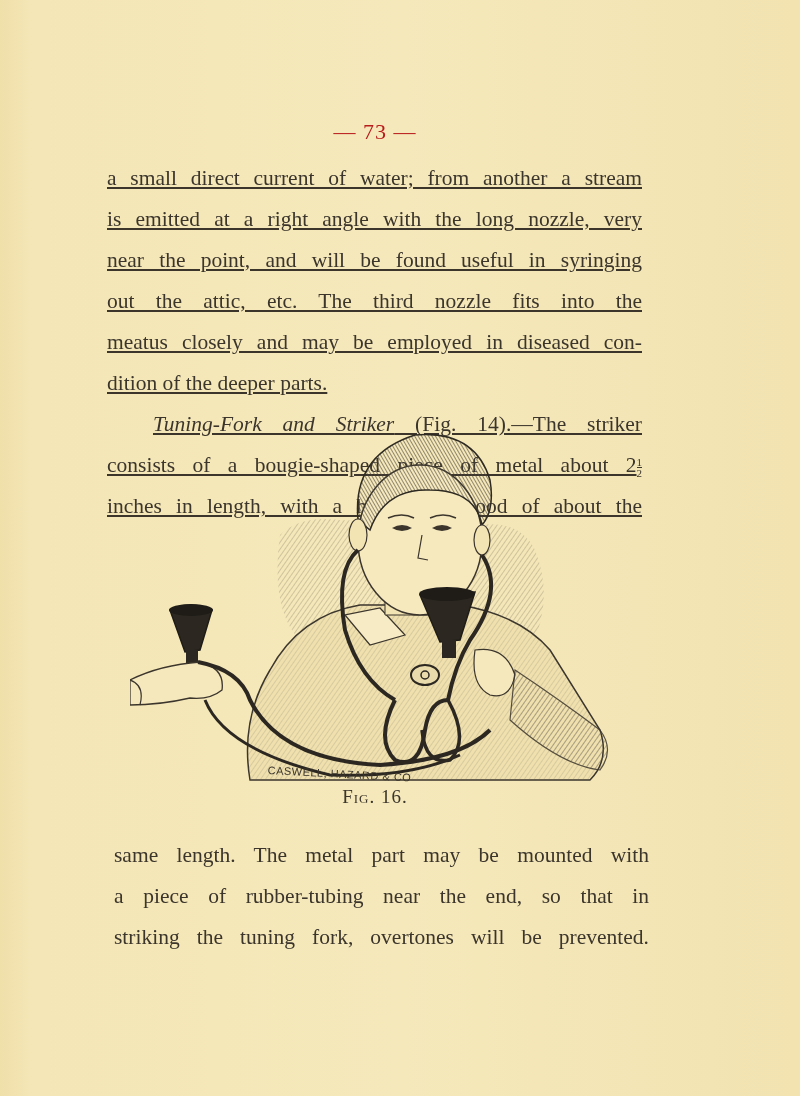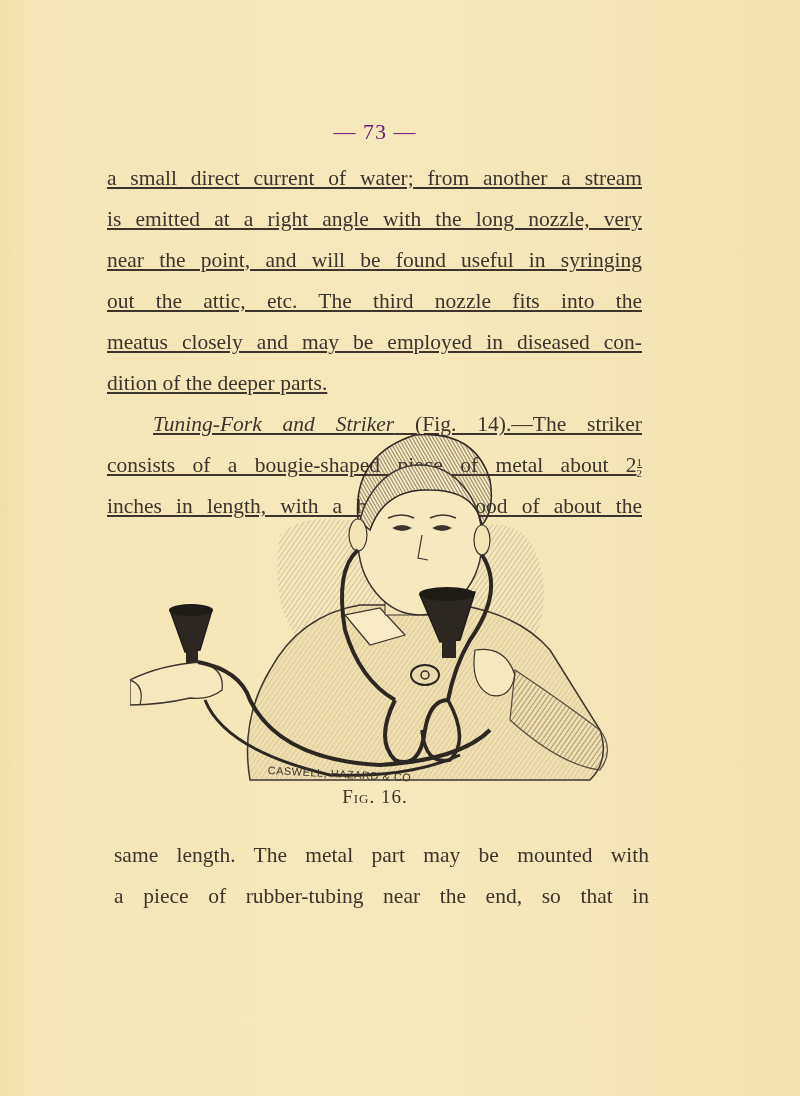--- a/index.html
+++ b/index.html
@@ -17,21 +17,21 @@
       color: #3b352c;
     }
     .page-number {
       position: absolute;
       top: 119px;
       left: 0;
       width: 750px;
       text-align: center;
       font-size: 22px;
       letter-spacing: 1px;
-      color: #701a75;
+      color: #b91c1c;
     }
     .text-block {
       position: absolute;
       left: 107px;
       width: 535px;
       font-size: 21.5px;
       line-height: 41px;
       text-align: justify;
       text-align-last: justify;
     }
@@ -166,13 +166,14 @@
   </svg>
 </div>
 
 <div class="engraver">CASWELL, HAZARD &amp; CO</div>
 
 <div class="caption">Fig. 16.</div>
 
 <div class="text-block bottom">
   <span class="line">same length. The metal part may be mounted with</span>
   <span class="line">a piece of rubber-tubing near the end, so that in</span>
+  <span class="line">striking the tuning fork, overtones will be prevented.</span>
 </div>
 
 </body></html>

